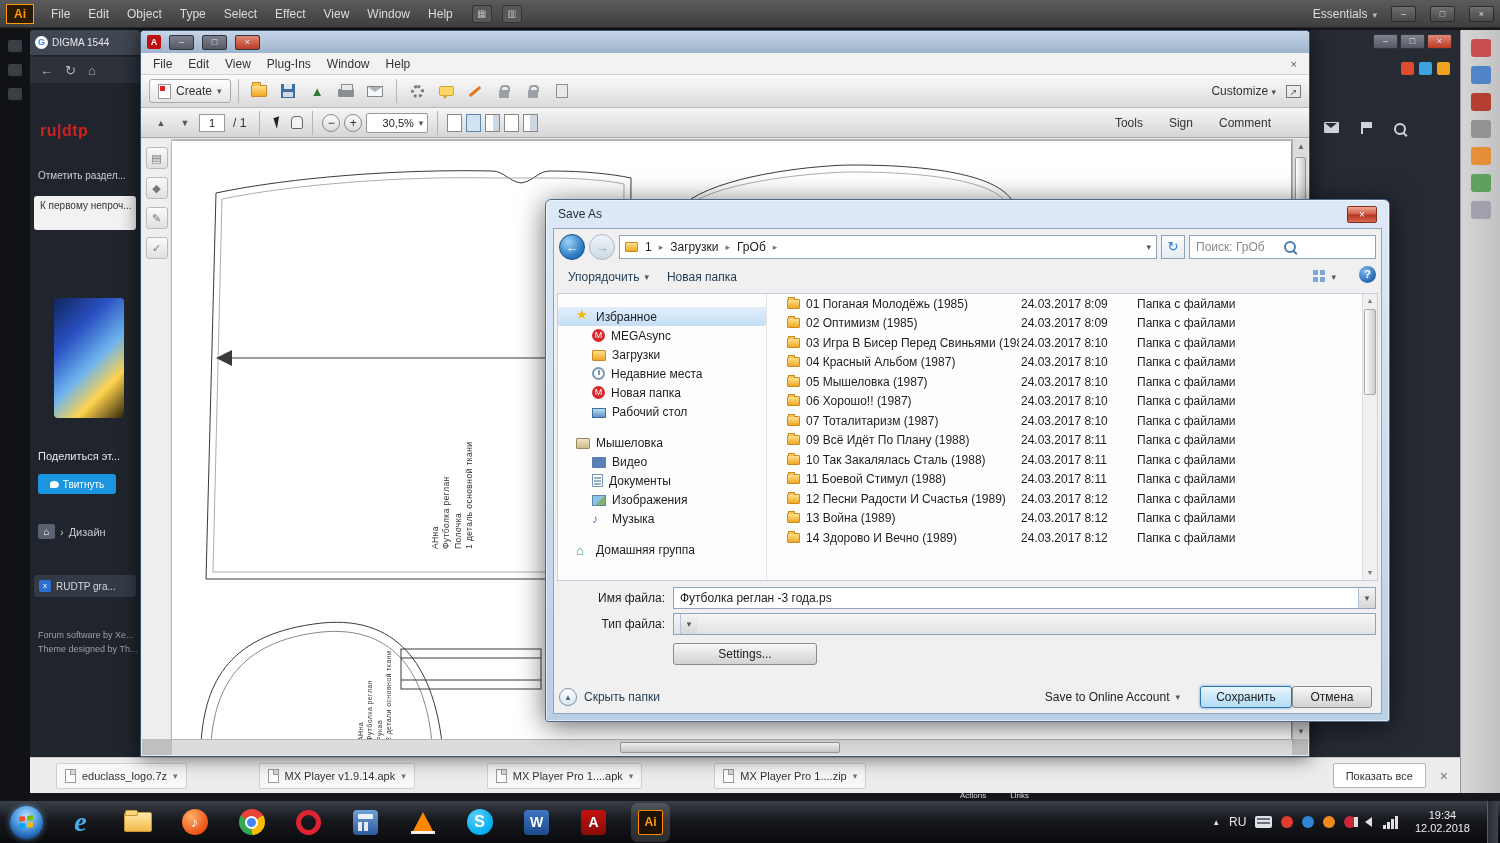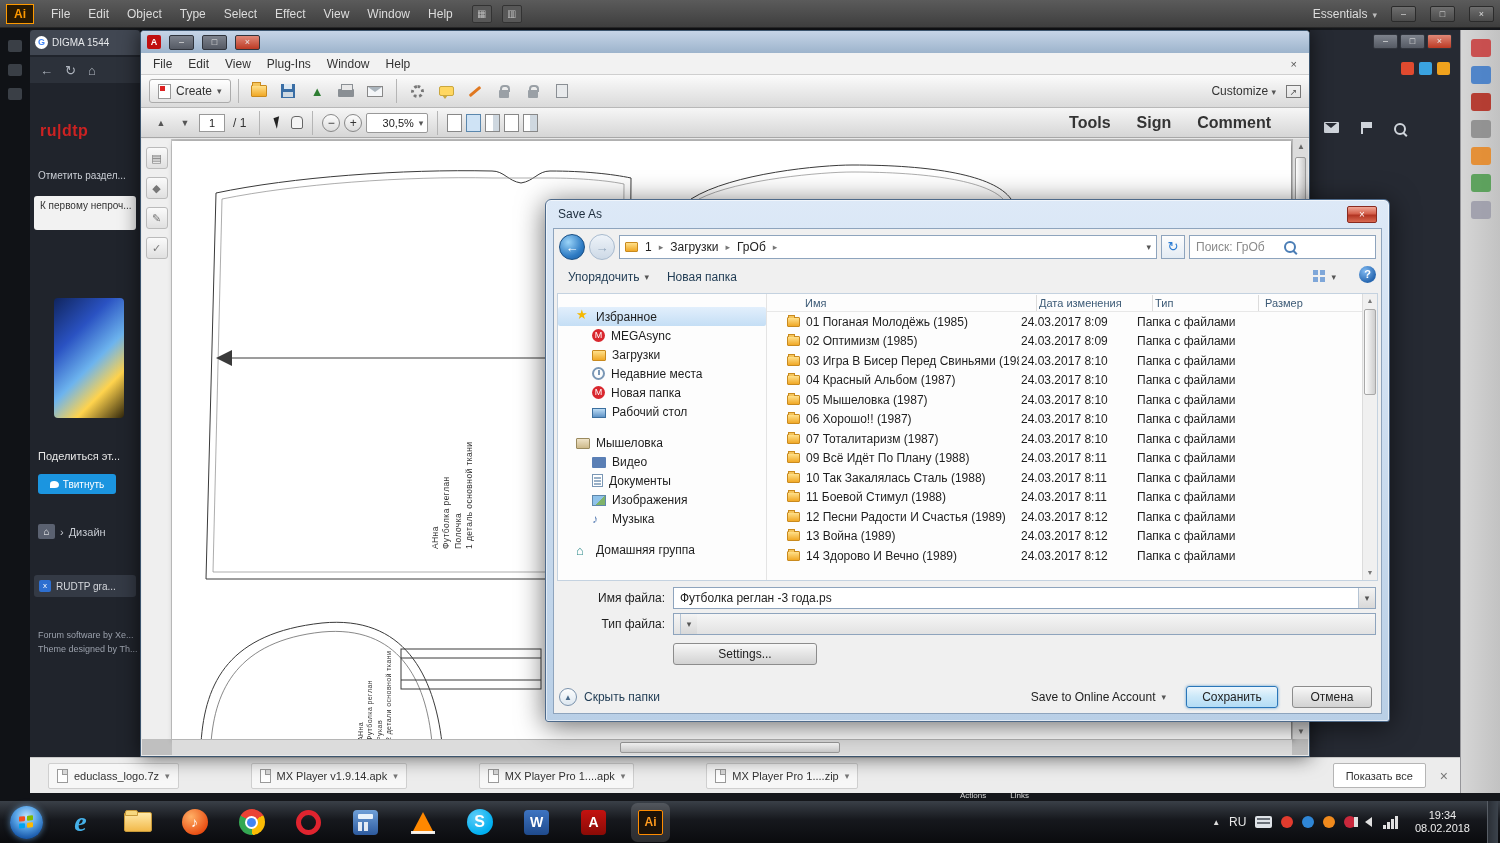--- a/index.html
+++ b/index.html
@@ -56,21 +56,21 @@
 .env::before{content:"";position:absolute;left:1px;top:1px;border-left:6.5px solid transparent;border-right:6.5px solid transparent;border-top:5px solid #262a33}
 .flagic{width:10px;height:12px;border-left:2px solid #cfd4db;position:relative}
 .flagic::before{content:"";position:absolute;left:0;top:0;width:9px;height:6px;background:#cfd4db}
 
 
 .rstrip{left:1460px;top:30px;width:40px;height:763px;background:linear-gradient(90deg,#d6d6d6,#c2c2c2);border-left:1px solid #96969a;z-index:3}
 .rstrip i{display:block;width:20px;height:18px;margin:9px auto 0;border-radius:3px;opacity:.85}
 
 
 .dlbar{left:30px;top:757px;width:1430px;height:36px;background:#ececec;border-top:1px solid #c9c9c9;display:flex;align-items:center;z-index:4}
-.dli{display:flex;align-items:center;gap:6px;height:26px;background:#f7f7f7;border:1px solid #cfcfcf;border-radius:2px;padding:0 8px;font-size:11px;color:#333;margin-left:18px}
+.dli{display:flex;align-items:center;gap:6px;height:26px;background:#f7f7f7;border:1px solid #cfcfcf;border-radius:2px;padding:0 8px;font-size:11px;color:#333;margin-left:26px}
 .dli + .dli{margin-left:72px}
 .fic{width:11px;height:14px;background:#fff;border:1px solid #9a9a9a;position:relative;flex:none}
 .fic::before{content:"";position:absolute;right:0;top:0;width:4px;height:4px;background:#d8d8d8;border-left:1px solid #9a9a9a;border-bottom:1px solid #9a9a9a}
 .dli .dd{color:#777;font-size:9px}
 .dl-show{margin-left:auto;height:25px;background:#fff;border:1px solid #b5b5b5;border-radius:2px;font-size:11px;color:#333;display:flex;align-items:center;padding:0 12px}
 .dl-x{color:#777;font-size:14px;margin:0 12px 0 14px}
 
 
 .actstrip{left:960px;top:791px;height:10px;display:flex;gap:24px;color:#d8d8d8;font-size:8px;z-index:4}
 
@@ -113,21 +113,21 @@
 .pgbox{width:26px;height:18px;background:#fff;border:1px solid #999;text-align:center;line-height:17px;font-size:11px;color:#222}
 .pgtot{color:#333;margin:0 4px}
 .cursor-ic{width:0;height:0;border-top:11px solid #222;border-right:6px solid transparent;transform:rotate(-18deg);margin:0 6px}
 .hand-ic{width:12px;height:13px;background:#f4f4f4;border:1px solid #666;border-radius:4px 4px 2px 2px}
 .zbt{width:18px;height:18px;border:1px solid #888;border-radius:50%;background:linear-gradient(#fdfdfd,#dcdcdc);text-align:center;line-height:16px;font-size:12px;color:#333}
 .zoombox{width:62px;height:20px;background:#fff;border:1px solid #999;border-radius:2px;display:flex;align-items:center;justify-content:flex-end;gap:5px;padding:0 4px;font-size:11px;color:#222}
 .pg-ic{width:15px;height:18px;background:#fff;border:1px solid #888}
 .pg-ic.on{background:#cfe3f5;border-color:#5b87ad}
 .pg-ic.half{background:linear-gradient(90deg,#fff 50%,#cfd8e0 50%)}
 .actb2 .tabs{margin-left:auto;display:flex;gap:26px;padding-right:28px}
-.actb2 .tabs span{color:#333;font-weight:bold;font-size:16px}
+.actb2 .tabs span{color:#333;font-weight:normal;font-size:12px}
 .acdoc{position:absolute;left:1px;top:108px;right:1px;bottom:1px;background:#bfbfbf;overflow:hidden}
 .acnav{position:absolute;left:0;top:0;width:30px;bottom:16px;background:#efefef;border-right:1px solid #c6c6c6}
 .acnav i{display:flex;width:22px;height:22px;margin:8px auto 0;border:1px solid #bbb;border-radius:3px;background:linear-gradient(#fafafa,#e0e0e0);color:#777;font-size:11px;align-items:center;justify-content:center;font-style:normal}
 .acpage{position:absolute;left:30px;top:2px;right:17px;bottom:16px;background:#fff;box-shadow:2px 2px 6px rgba(0,0,0,.35)}
 .vtext{position:absolute;writing-mode:vertical-rl;transform:rotate(180deg);white-space:pre;color:#333;letter-spacing:.4px;line-height:1.35}
 .acvs{position:absolute;right:0;top:0;width:16px;bottom:16px;background:#dcdcdc;border-left:1px solid #b5b5b5}
 .acvs .th{position:absolute;left:2px;top:18px;width:11px;height:120px;background:linear-gradient(90deg,#fdfdfd,#c9c9c9);border:1px solid #999;border-radius:2px}
 .acvs .ar{position:absolute;left:0;width:16px;height:15px;text-align:center;font-size:8px;color:#666;line-height:15px}
 .achs{position:absolute;left:30px;right:16px;bottom:0;height:16px;background:#dcdcdc;border-top:1px solid #b5b5b5}
 .achs .th{position:absolute;left:40%;top:2px;width:220px;height:11px;background:linear-gradient(#fdfdfd,#c9c9c9);border:1px solid #999;border-radius:2px}
@@ -631,26 +631,20 @@
               <span class="tx">Музыка</span>
             </div>
 
           <div class="tgap"></div>
           <div class="trow">
             <span class="si" data-icon="home"></span>
             <span class="tx">Домашняя группа</span>
           </div>
         </div>
         <div class="flist">
-          <div class="fhead">
-            <span class="ch c-name">Имя</span>
-            <span class="ch c-date">Дата изменения</span>
-            <span class="ch c-type">Тип</span>
-            <span class="ch c-size">Размер</span>
-          </div>
 
             <div class="frow">
               <span class="fo"></span>
               <span class="c-name tx">01 Поганая Молодёжь (1985)</span>
               <span class="c-date tx">24.03.2017 8:09</span>
               <span class="c-type tx">Папка с файлами</span>
             </div>
 
             <div class="frow">
               <span class="fo"></span>
@@ -760,21 +754,21 @@
       <div class="dbot">
         <span class="hfold">
           <span class="circ">▲</span>
           <span>Скрыть папки</span>
         </span>
         <span class="spacer"></span>
         <span class="online">
           <span>Save to Online Account</span>
           <span class="dd">▾</span>
         </span>
-        <span class="btn def" style="width:92px;margin-right:14px">Сохранить</span>
+        <span class="btn def" style="width:92px;">Сохранить</span>
         <span class="btn" style="width:80px;margin-right:4px">Отмена</span>
       </div>
     </div>
   </div>
 
   <div class="taskbar r">
     <div class="tb-start">
       <div class="orb">
         <div class="flag">
             <i class="fl1"></i>
@@ -839,19 +833,19 @@
       <span class="td" style="background:#c9283c"></span>
       <span class="spk"></span>
       <span class="net">
           <i style="height:4px"></i>
           <i style="height:7px"></i>
           <i style="height:10px"></i>
           <i style="height:13px"></i>
         </span>
       <div class="clock">
         <div>19:34</div>
-        <div>08.02.2018</div>
+        <div>12.02.2018</div>
       </div>
       <span class="showdesk"></span>
     </div>
   </div>
 
 </div>
 
 </body></html>

